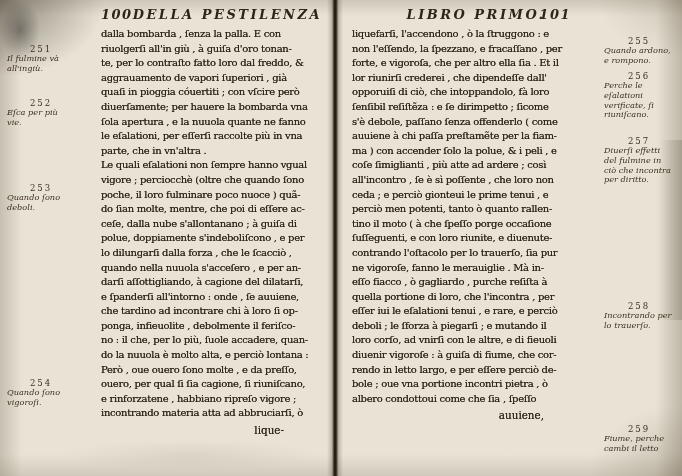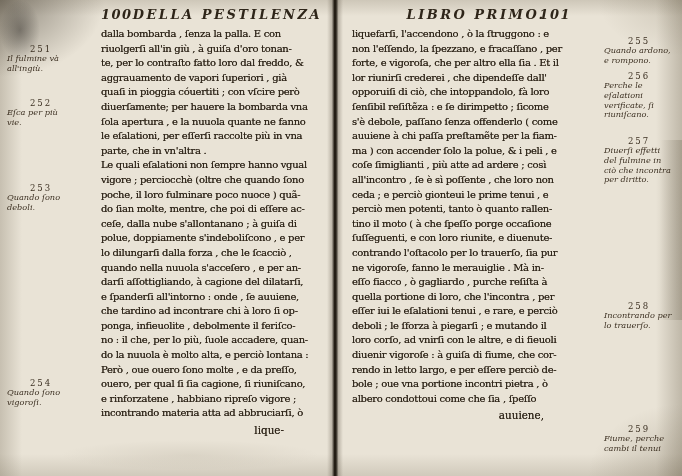--- a/index.html
+++ b/index.html
@@ -187,18 +187,18 @@
         <div class="note" style="top: 136px;">
           <div class="note-num">257</div>
           <div class="note-text">Diuerſi effetti del fulmine in ciò che incontra per diritto.</div>
         </div>
         <div class="note" style="top: 273px; margin-top: 28px;">
           <div class="note-num">258</div>
           <div class="note-text">Incontrando per lo trauerſo.</div>
         </div>
         <div class="note" style="top: 400px; margin-top: 24px;">
           <div class="note-num">259</div>
-          <div class="note-text">Fiume, perche cambi il tenui</div>
+          <div class="note-text">Fiume, perche cambi il letto</div>
         </div>
       </div>
   </div>
 
 </div>
 
 </body></html>

